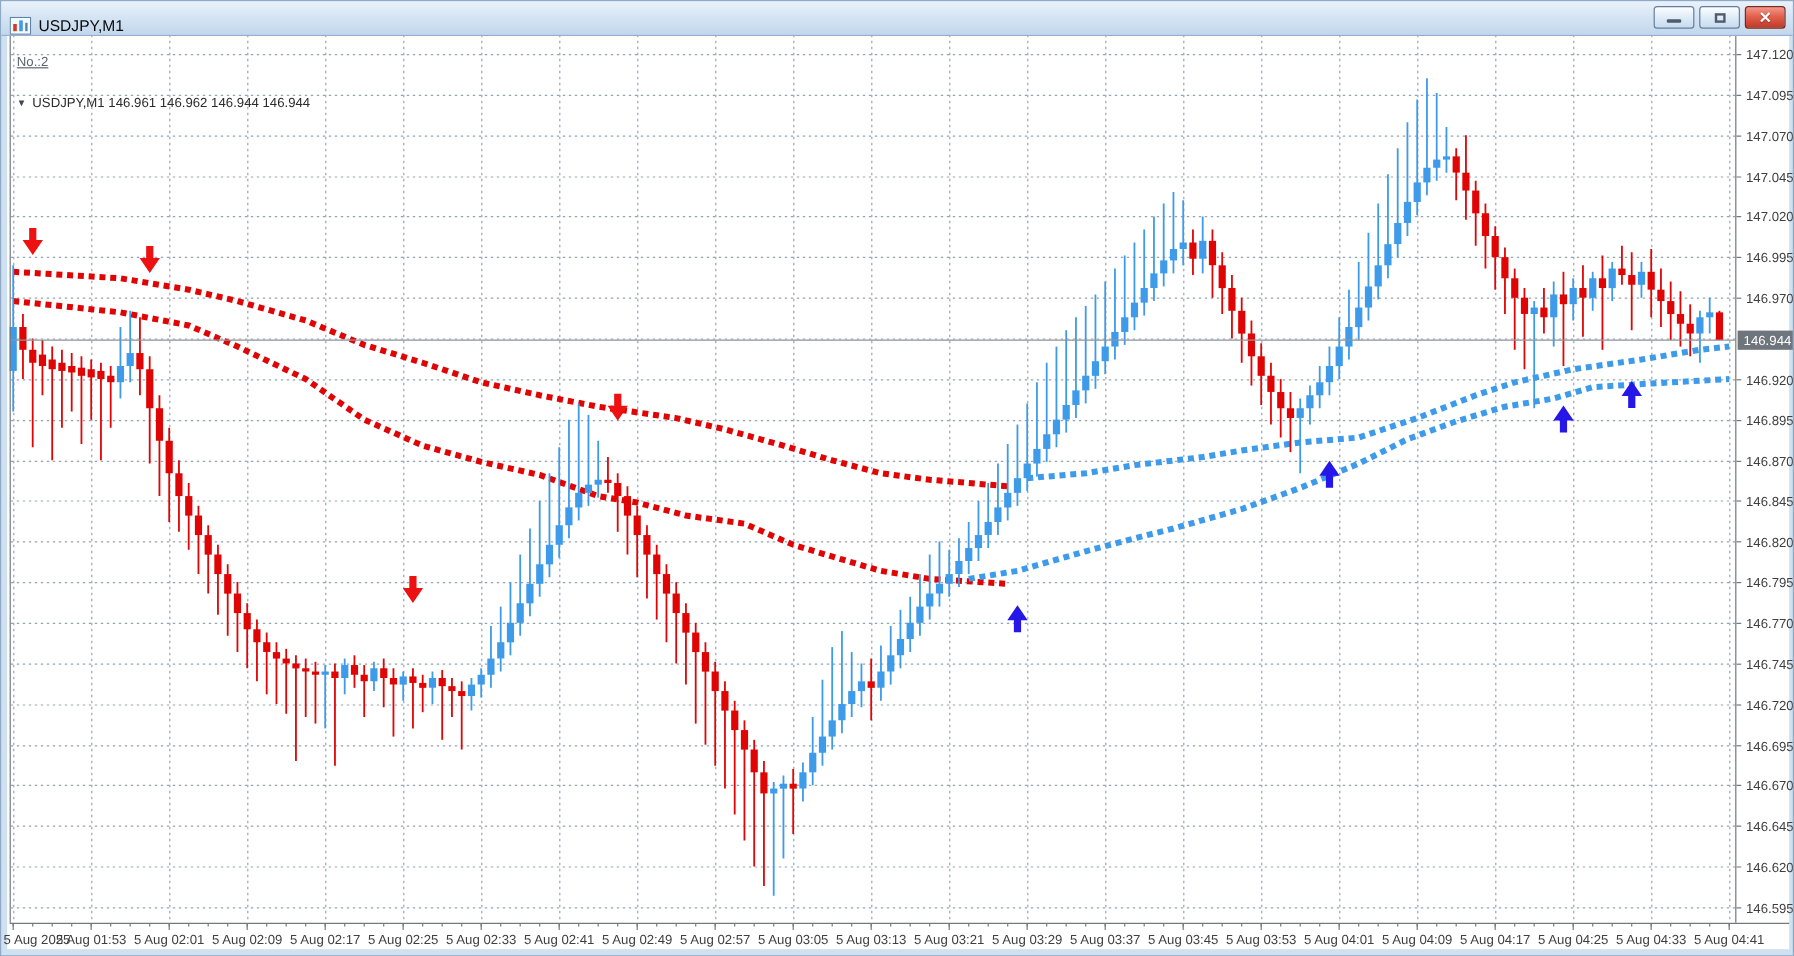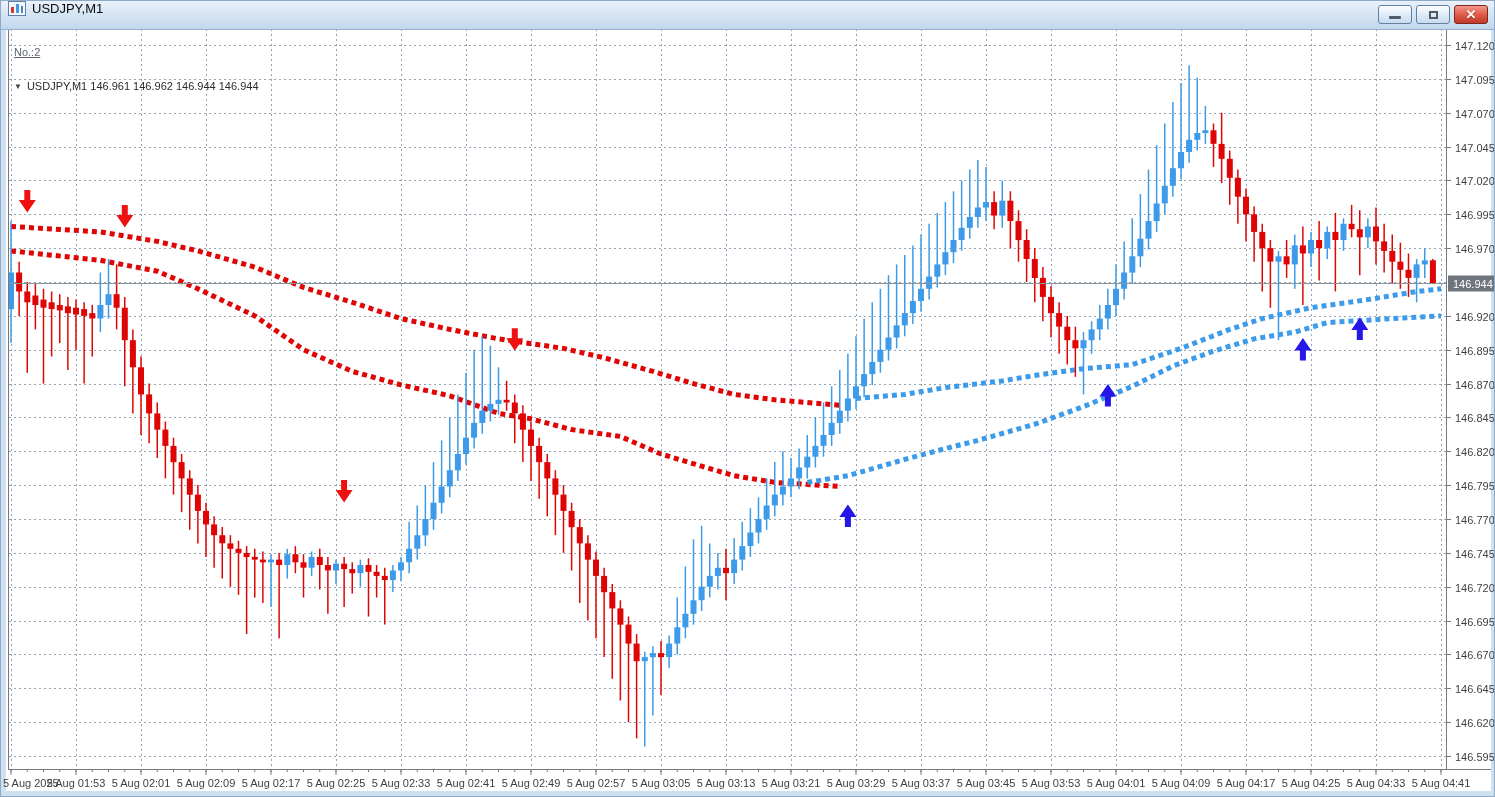--- a/index.html
+++ b/index.html
@@ -1,21 +1,21 @@
 <!DOCTYPE html>
 <html><head>
 <meta charset="utf-8">
 <style>
   html,body{margin:0;padding:0;}
   body{font-family:"Liberation Sans",sans-serif;background:#b9cfe6;}
   .window{position:relative;width:1495px;height:797px;background:#cfe0f0;overflow:hidden;
           border:1px solid #8fa9c7;box-sizing:border-box;}
   .titlebar{position:absolute;top:0;left:0;right:0;height:28px;
             background:linear-gradient(#eaf2fb,#d6e5f4 45%,#c2d7ec);
-            border-bottom:1px solid #96b1d0;display:flex;align-items:flex-start;z-index:5;}
+            border-bottom:1px solid #96b1d0;display:flex;align-items:flex-end;z-index:5;}
   .title-icon{margin-left:7px;width:18px;height:15px;display:inline-block;}
   .title-text{margin-left:6px;font-size:13px;color:#0a0a0a;}
   .winbtns{position:absolute;right:6px;top:4px;display:flex;gap:4px;}
   .wbtn{width:34px;height:19px;border:1px solid #64809f;border-radius:3px;
         background:linear-gradient(#fdfeff,#e2edf8 45%,#c8dbee);
         display:flex;align-items:center;justify-content:center;cursor:default;box-sizing:border-box;}
   .wbtn.close{background:linear-gradient(#f2988b,#e2614d 45%,#c03a28);border-color:#7e2619;}
   .glyph-min{width:12px;height:3px;background:#4f5d6b;border-radius:1px;margin-top:6px;}
   .glyph-restore{width:9px;height:8px;border:2px solid #4f5d6b;background:transparent;box-sizing:border-box;}
   .glyph-close{color:#fff;font-size:13px;font-weight:bold;line-height:1;text-shadow:0 1px 1px rgba(60,0,0,.5);}

